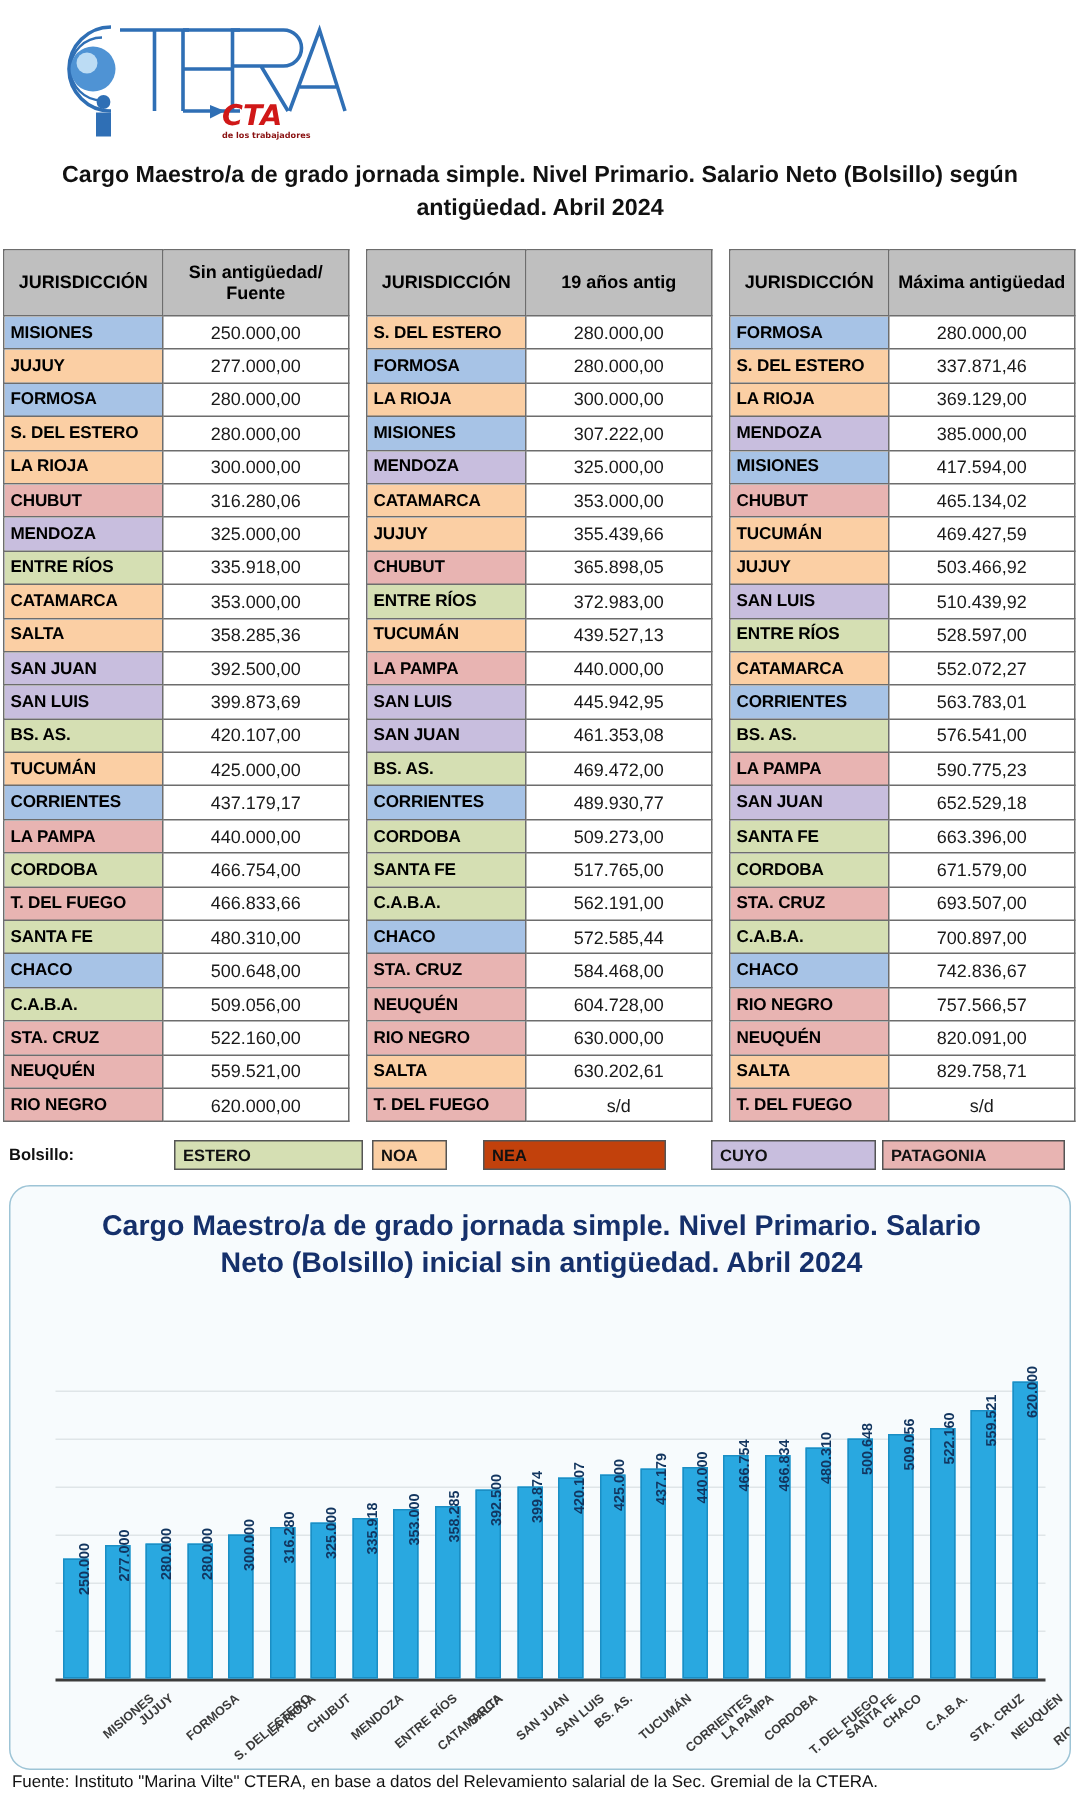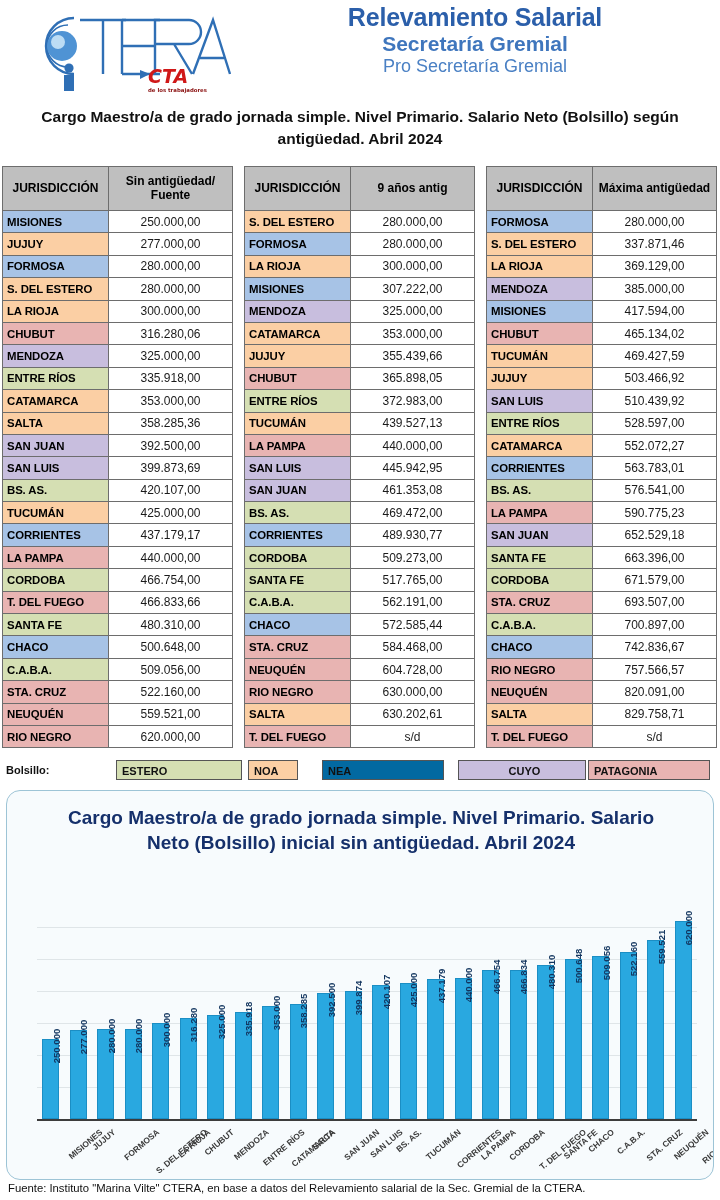--- a/index.html
+++ b/index.html
@@ -121,25 +121,20 @@
         <path d="M42 71 h10 v16 h-10 z"></path>
       </g>
       <g>
         <path d="M118 66 l10 4 -10 5 z" fill="#2f6fb5"></path>
         <text x="126" y="79" font-family="DejaVu Sans, sans-serif" font-size="19" font-weight="bold" font-style="italic" fill="#d01818">CTA</text>
         <text x="126" y="88" font-family="DejaVu Sans, sans-serif" font-size="5.4" font-weight="bold" fill="#8a1010">de los trabajadores</text>
       </g>
     </svg>
   </div>
 
-  <div id="title-block">
-    <div class="t1">Relevamiento Salarial</div>
-    <div class="t2">Secretaría Gremial</div>
-    <div class="t3">Pro Secretaría Gremial</div>
-  </div>
 </div>
 
 <div id="subtitle">Cargo Maestro/a de grado jornada simple. Nivel Primario. Salario Neto (Bolsillo) según antigüedad. Abril 2024</div>
 
 <div id="tables">
   <table class="tbl" id="tbl0">
       <tbody>
         <tr>
           <th class="w-j">JURISDICCIÓN</th>
           <th class="w-v">Sin antigüedad/ Fuente</th>
@@ -239,21 +234,21 @@
         <tr>
           <td class="j w-j r-pat">RIO NEGRO</td>
           <td class="v w-v">620.000,00</td>
         </tr>
       </tbody>
     </table>
   <table class="tbl" id="tbl1">
       <tbody>
         <tr>
           <th class="w-j">JURISDICCIÓN</th>
-          <th class="w-v">9 años antig</th>
+          <th class="w-v">19 años antig</th>
         </tr>
         <tr>
           <td class="j w-j r-noa">S. DEL ESTERO</td>
           <td class="v w-v">280.000,00</td>
         </tr>
         <tr>
           <td class="j w-j r-nea">FORMOSA</td>
           <td class="v w-v">280.000,00</td>
         </tr>
         <tr>
@@ -449,22 +444,22 @@
           <td class="v w-v">s/d</td>
         </tr>
       </tbody>
     </table>
 </div>
 
 <div id="regions">
   <span class="lab">Bolsillo:</span>
 <span class="chip" style="left: 116px; width: 126px; background: rgb(213, 223, 179);">ESTERO</span>
     <span class="chip" style="left: 248px; width: 50px; background: rgb(251, 207, 164);">NOA</span>
-    <span class="chip" style="left: 322px; width: 122px; background: #0369a1;">NEA</span>
-    <span class="chip" style="left: 458px; width: 128px; background: rgb(200, 190, 222); text-align: center;">CUYO</span>
+    <span class="chip" style="left: 322px; width: 122px; background: #c2410c;">NEA</span>
+    <span class="chip" style="left: 474px; width: 110px; background: rgb(200, 190, 222);">CUYO</span>
     <span class="chip" style="left: 588px; width: 122px; background: rgb(232, 180, 178);">PATAGONIA</span>
   </div>
 
 <div id="chart-card">
   <div id="chart-title">Cargo Maestro/a de grado jornada simple. Nivel Primario. Salario Neto (Bolsillo) inicial sin antigüedad. Abril 2024</div>
   <div id="plot">
     <div id="axis"></div>
   <div class="grid" style="top: 192px;"></div>
       <div class="grid" style="top: 160px;"></div>
       <div class="grid" style="top: 128px;"></div>

